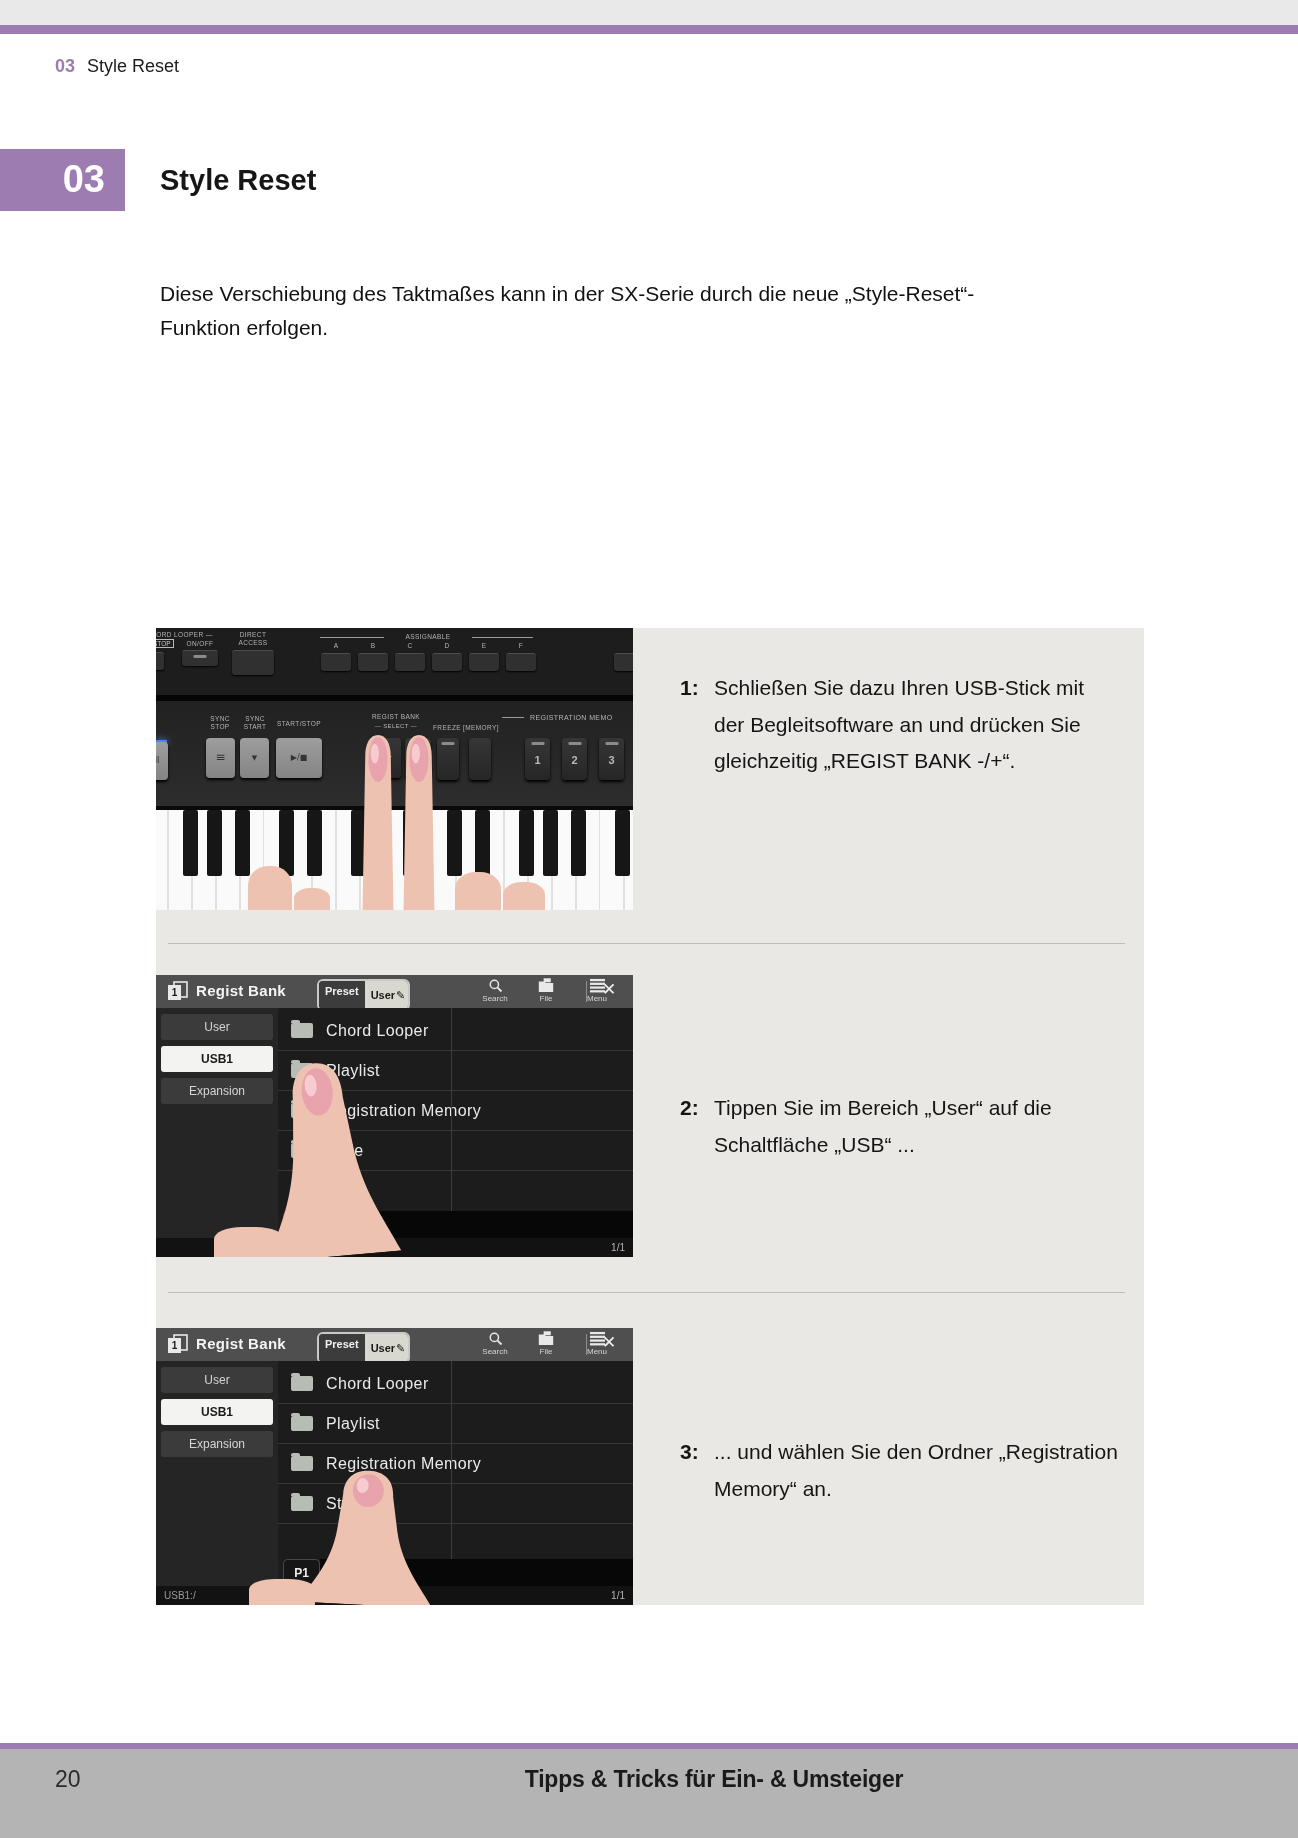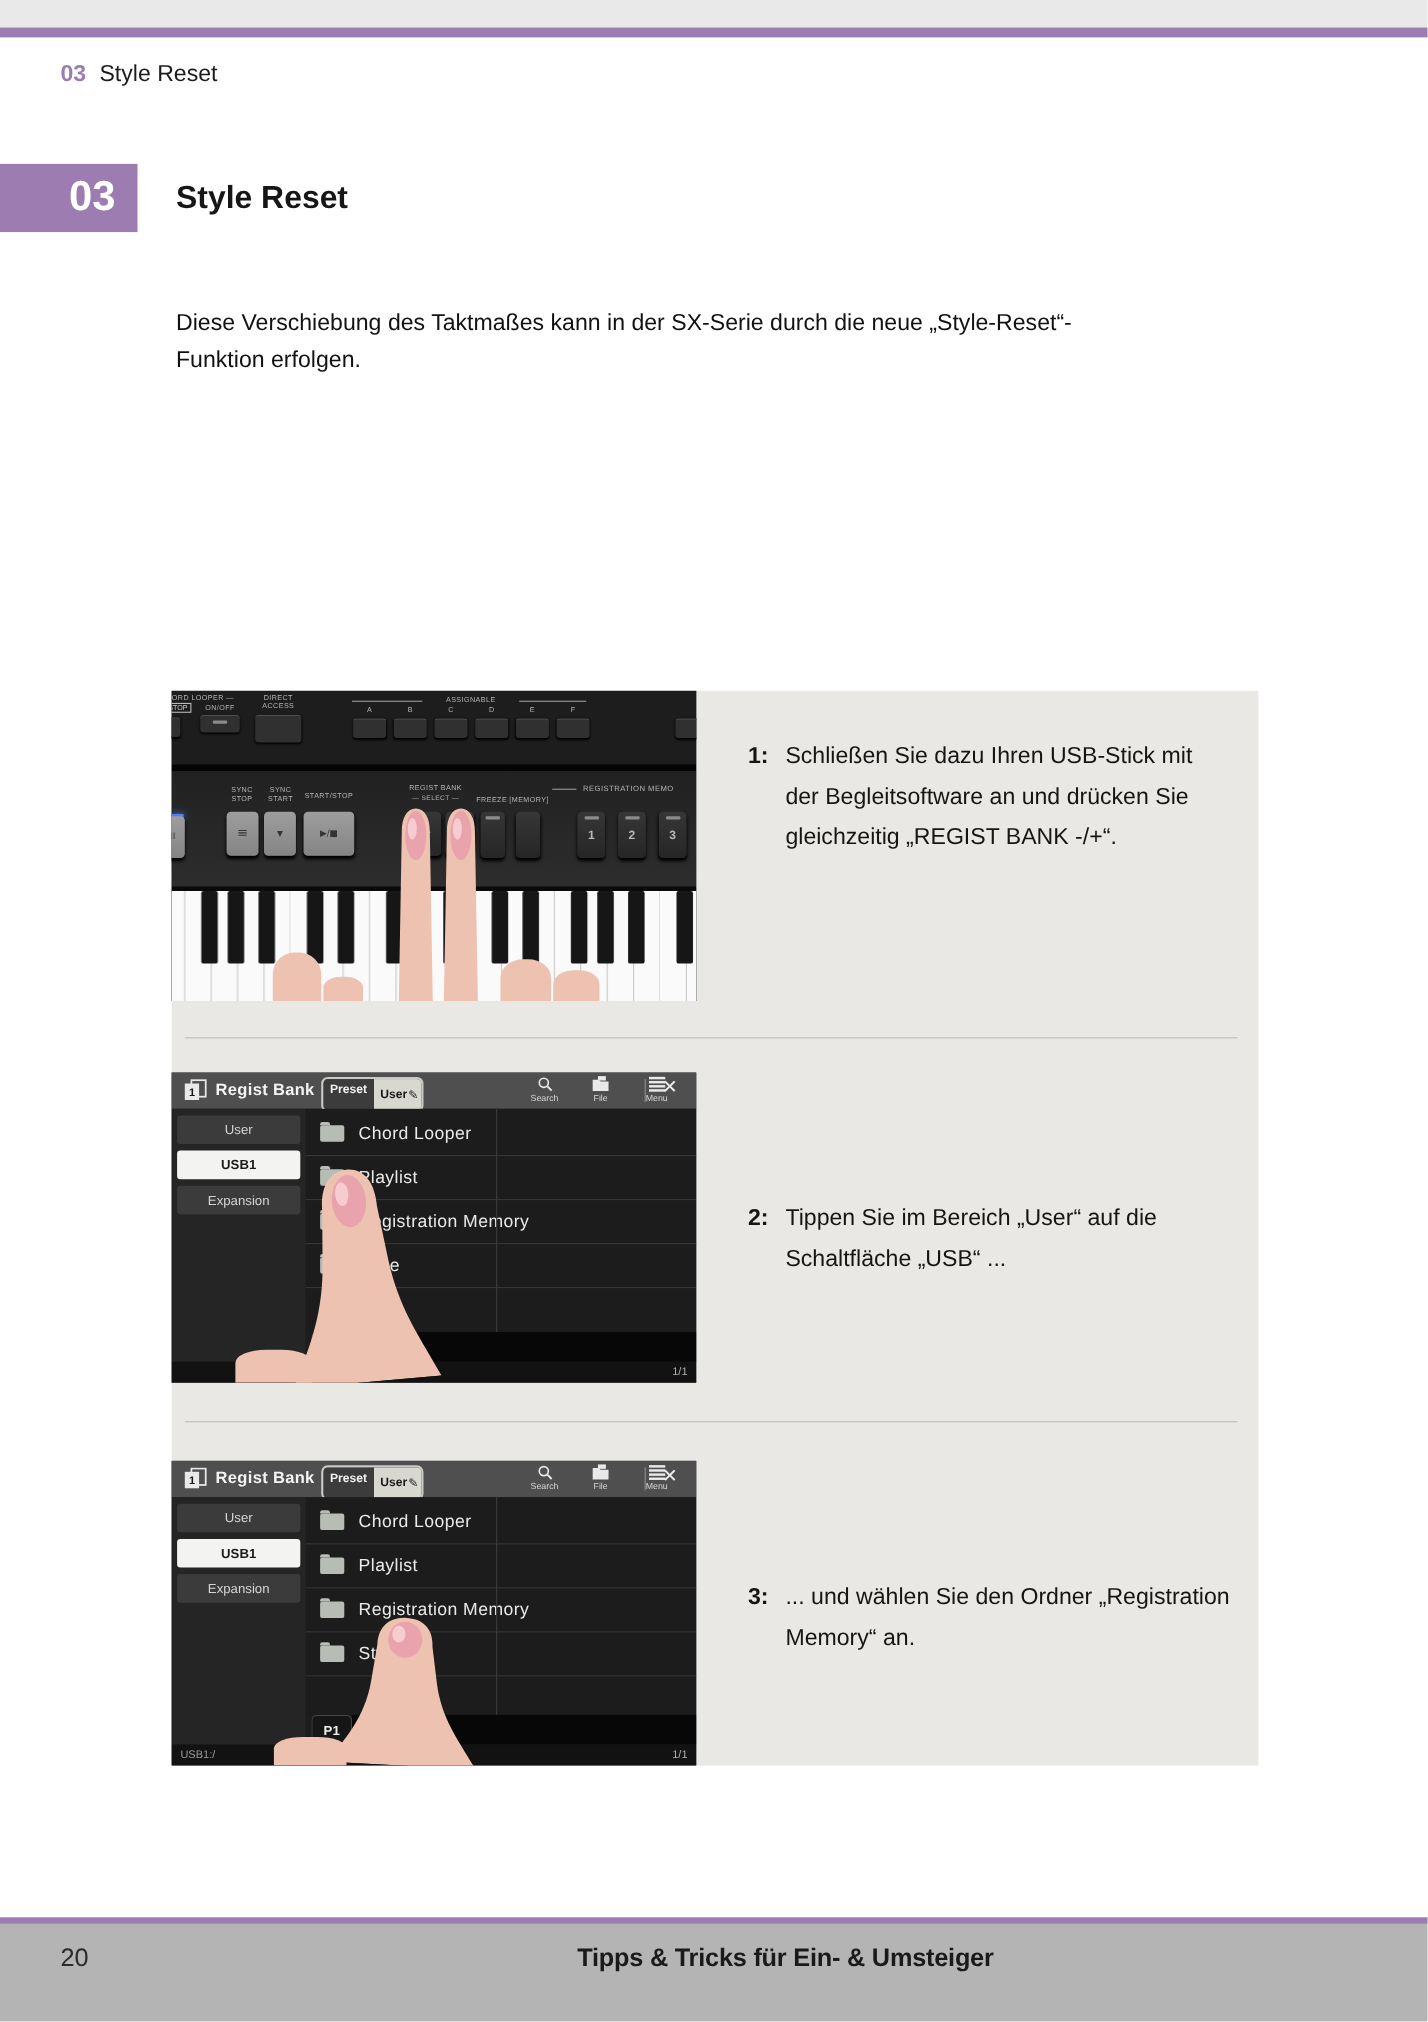--- a/index.html
+++ b/index.html
@@ -3,21 +3,21 @@
 <meta charset="utf-8">
 <style>
   html,body{margin:0;padding:0;background:#fff;}
   .page{position:relative;width:1298px;height:1838px;background:#ffffff;
         font-family:"Liberation Sans", sans-serif;overflow:hidden;}
   .abs{position:absolute;}
 
   
   .top-strip{left:0;top:0;width:1298px;height:25px;background:#eae9e9;}
   .top-bar{left:0;top:25px;width:1298px;height:9px;background:#9d7cb1;}
-  .running-header{left:55px;top:56px;font-size:21px;color:#1c1c1c;}
+  .running-header{left:55px;top:56px;font-size:18px;color:#1c1c1c;}
   .running-header .num{color:#9d7cb1;font-weight:bold;margin-right:12px;}
 
   
   .chapter-box{left:0;top:149px;width:125px;height:62px;background:#9d7cb1;color:#fff;
      font-size:38px;font-weight:bold;text-align:right;line-height:60px;padding-right:20px;box-sizing:border-box;}
   .chapter-title{left:160px;top:164px;font-size:29px;font-weight:bold;color:#161616;}
 
   
   .intro{left:160px;top:277px;width:856px;font-size:21px;line-height:33.6px;color:#121212;}
 
@@ -54,21 +54,21 @@
             box-shadow:0 0 7px #4f86f7;border-radius:1px;}
   .tip{position:absolute;bottom:0;background:#eec2b0;border-radius:45% 45% 0 0;}
 
   
   .screen{left:0;width:477px;background:#1c1c1c;overflow:hidden;}
   .s1{top:347px;height:282px;}
   .s2{top:700px;height:277px;}
   .s-titlebar{position:absolute;left:0;top:0;width:477px;height:33px;background:#4f4f4f;}
   .s-title{position:absolute;left:40px;top:7px;font-size:15px;font-weight:bold;color:#f4f4f4;letter-spacing:.3px;}
   .rb-icon{position:absolute;left:10px;top:6px;}
-  .tg{position:absolute;left:136px;top:4px;height:32px;border:2px solid #c9c9c5;border-radius:6px;
+  .tg{position:absolute;left:161px;top:4px;height:32px;border:2px solid #c9c9c5;border-radius:6px;
       display:flex;overflow:hidden;box-sizing:border-box;font-size:11px;font-weight:bold;line-height:21px;}
   .tg-preset{background:#3c3c3c;color:#f0f0f0;padding:0 6px;}
   .tg-user{background:#d9d8d0;color:#191919;padding:0 3px 0 6px;display:flex;align-items:center;}
   .pencil{font-family:"DejaVu Sans",sans-serif;font-size:11px;margin-left:1px;}
   .s-tools{position:absolute;left:324px;top:3px;display:flex;gap:21px;}
   .tool{width:30px;display:flex;flex-direction:column;align-items:center;gap:1px;}
   .tool-label{font-size:8px;color:#d6d6d6;}
   .s-sep{position:absolute;left:430px;top:6px;width:1px;height:21px;background:#8f8f8f;}
   .s-close{position:absolute;left:438px;top:4px;width:30px;text-align:center;font-size:17px;color:#efefef;
            font-family:"DejaVu Sans",sans-serif;}

